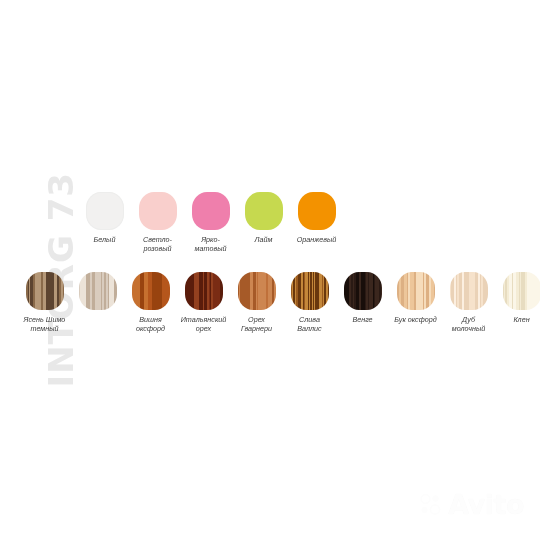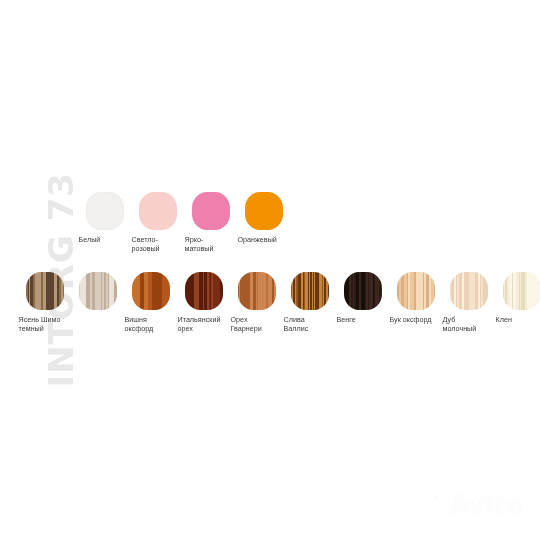--- a/index.html
+++ b/index.html
@@ -81,23 +81,25 @@
     border-radius: 15px / 16px;
     background-size: cover;
     background-position: center;
     flex: none;
   }
   .label {
     margin-top: 5px;
     font-size: 7.2px;
     line-height: 9px;
     color: #3b3b3b;
+    text-align: center;
     font-family: "Liberation Sans", sans-serif;
     white-space: pre-line;
     width: 52px;
+    font-style: italic;
   }
   .label .sub {
     display: block;
     font-size: 6px;
     line-height: 8px;
   }
 </style>
 </head>
 <body>
 
@@ -112,20 +114,24 @@
       </div>
       <div class="cell">
         <div class="chip" style="background: rgb(249, 207, 204);"></div>
         <div class="label">Светло-
 розовый</div>
       </div>
       <div class="cell">
         <div class="chip" style="background: rgb(239, 127, 172);"></div>
         <div class="label">Ярко-
 матовый</div>
+      </div>
+      <div class="cell">
+        <div class="chip" style="background: rgb(198, 217, 79);"></div>
+        <div class="label">Лайм</div>
       </div>
       <div class="cell">
         <div class="chip" style="background: rgb(243, 146, 0);"></div>
         <div class="label">Оранжевый</div>
       </div>
     </div>
 
   <div class="row" id="row-wood">
       <div class="cell">
         <div class="chip" style="background: linear-gradient(90deg, rgb(138, 106, 74) 0%, rgb(138, 106, 74) 5.26%, rgb(93, 68, 48) 5.26%, rgb(93, 68, 48) 8.32%, rgb(181, 152, 120) 8.32%, rgb(181, 152, 120) 10.95%, rgb(93, 68, 48) 10.95%, rgb(93, 68, 48) 13.37%, rgb(93, 68, 48) 13.37%, rgb(93, 68, 48) 19.58%, rgb(138, 106, 74) 19.58%, rgb(138, 106, 74) 24.65%, rgb(181, 152, 120) 24.65%, rgb(181, 152, 120) 31.8%, rgb(181, 152, 120) 31.8%, rgb(181, 152, 120) 34.87%, rgb(181, 152, 120) 34.87%, rgb(181, 152, 120) 38.84%, rgb(138, 106, 74) 38.84%, rgb(138, 106, 74) 41.65%, rgb(138, 106, 74) 41.65%, rgb(138, 106, 74) 43.58%, rgb(93, 68, 48) 43.58%, rgb(93, 68, 48) 45.03%, rgb(181, 152, 120) 45.03%, rgb(181, 152, 120) 48.98%, rgb(181, 152, 120) 48.98%, rgb(181, 152, 120) 53.9%, rgb(93, 68, 48) 53.9%, rgb(93, 68, 48) 59.69%, rgb(93, 68, 48) 59.69%, rgb(93, 68, 48) 66.13%, rgb(93, 68, 48) 66.13%, rgb(93, 68, 48) 67.72%, rgb(93, 68, 48) 67.72%, rgb(93, 68, 48) 74.33%, rgb(181, 152, 120) 74.33%, rgb(181, 152, 120) 80.41%, rgb(93, 68, 48) 80.41%, rgb(93, 68, 48) 86.95%, rgb(138, 106, 74) 86.95%, rgb(138, 106, 74) 92.94%, rgb(181, 152, 120) 92.94%, rgb(181, 152, 120) 97.91%, rgb(138, 106, 74) 97.91%, rgb(138, 106, 74) 100%) 0% 0% / 100% 100% rgb(138, 106, 74);"></div>

